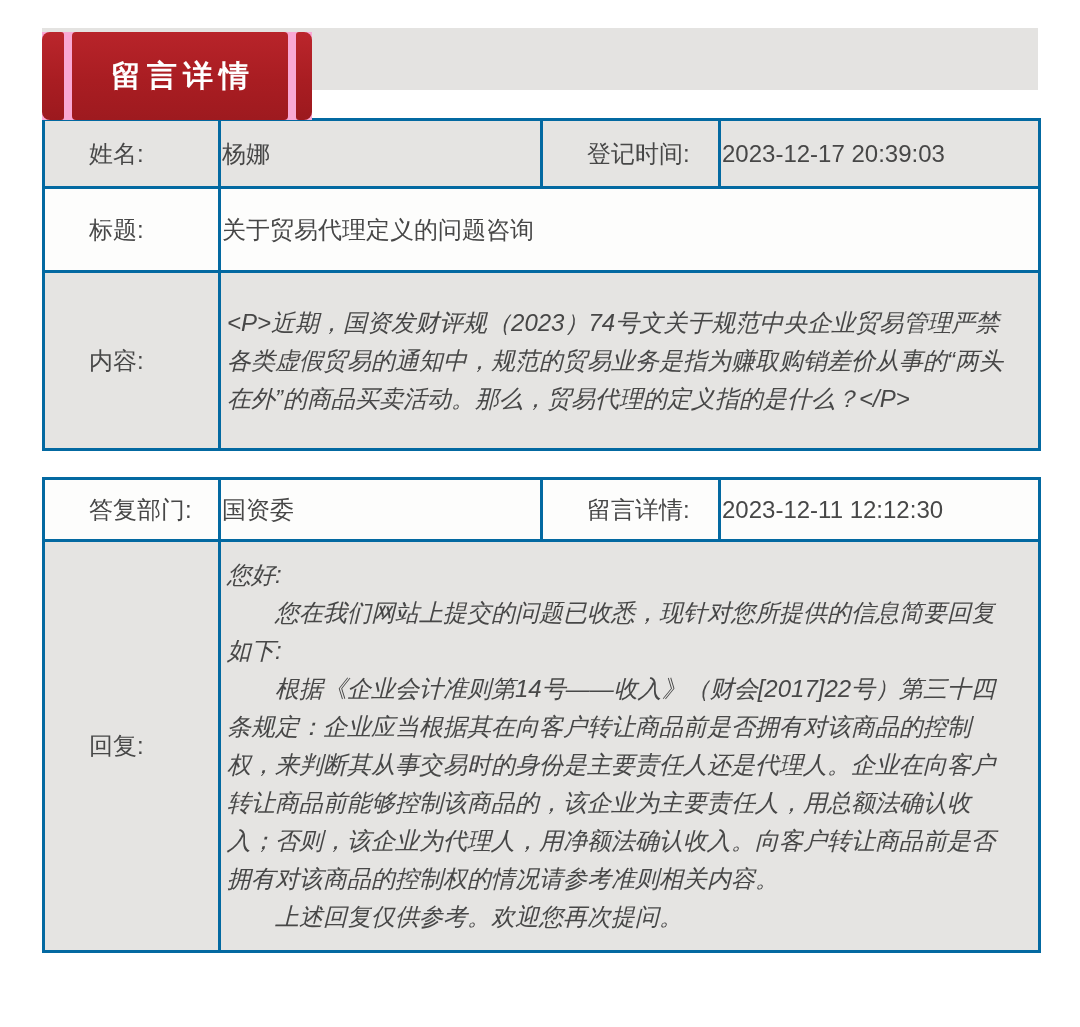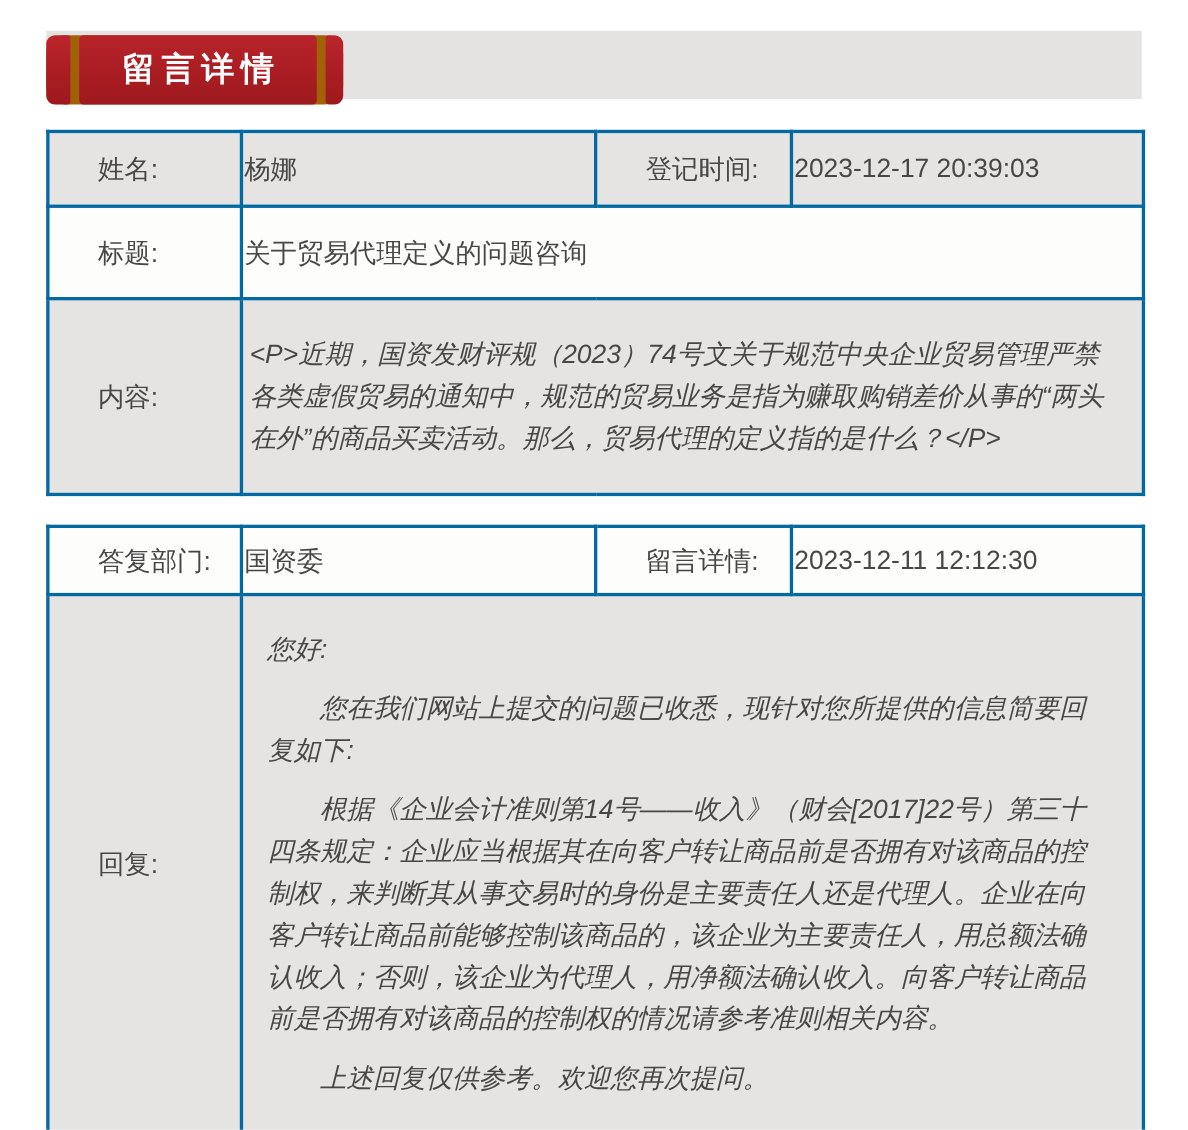--- a/index.html
+++ b/index.html
@@ -25,24 +25,23 @@
   }
   .banner-strip {
     position: absolute;
     top: 0; left: 0; right: 0;
     height: 62px;
     background: #e4e3e1;
   }
   .banner-red-group {
     position: absolute;
     top: 4px; left: 0;
-    height: 63px;
+    height: 88px;
     display: flex;
-    background: #a16207;
-    border-radius: 17px;
+    background: #f9a8d4;
   }
   .bar-left {
     width: 22px;
     background: linear-gradient(180deg, #bb262c 0%, #a91d22 55%, #9c191e 100%);
     border-radius: 8px 3px 3px 8px;
     margin-right: 8px;
   }
   .banner-main {
     width: 216px;
     background: linear-gradient(180deg, #b8242a 0%, #a91d22 55%, #9e1a1f 100%);
@@ -78,21 +77,21 @@
   td.label { padding-left: 44px; }
   td.value { }
   tr.gray  td { background: #e5e4e2; }
   tr.white td { background: #fdfdfc; }
 
   td.multiline {
     padding: 14px 20px 14px 6px;
     line-height: 38px;
     font-style: italic;
   }
-  .reply-body p { margin: 16px; text-indent: 2em; }
+  .reply-body p { margin: 0; text-indent: 2em; }
   .reply-body p.noindent { text-indent: 0; }
 
   .t1-spacer { height: 26px; }
 </style>
 </head>
 <body>
 
 <div class="content">
 
   <div class="banner">

